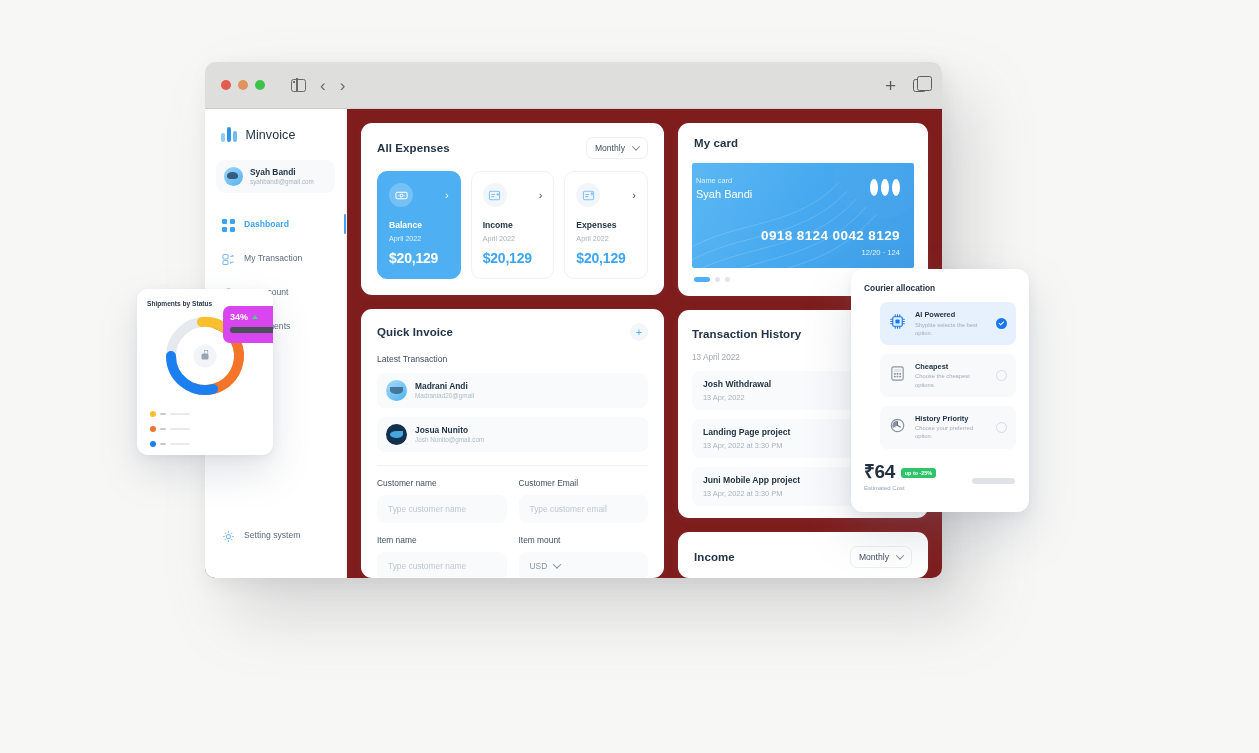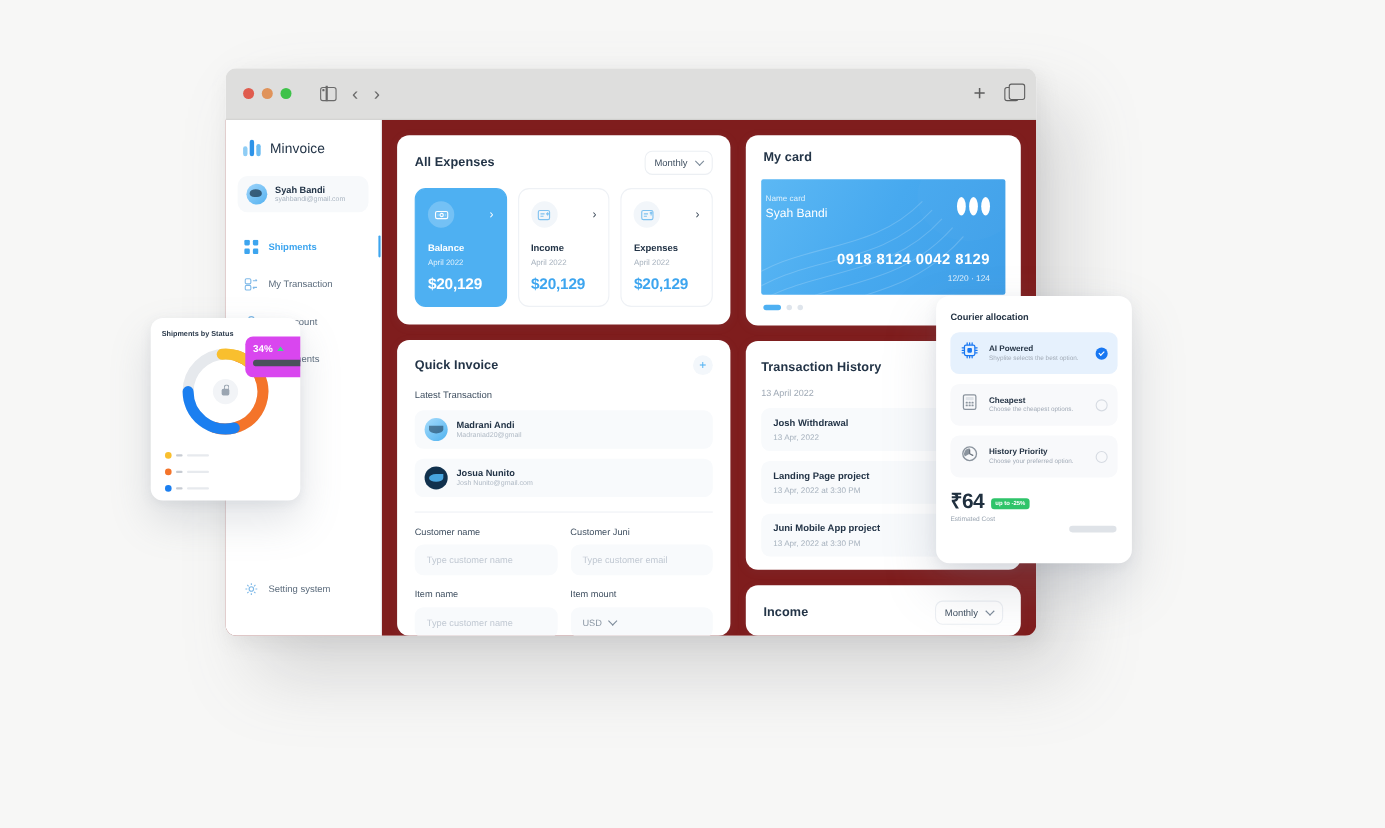--- a/index.html
+++ b/index.html
@@ -174,21 +174,21 @@
   .sl .b2 { width:20px; height:2.4px; border-radius:2px; background:#e7eaee;}
 
   
   .float-courier {
     position:absolute; left:851px; top:269px; width:178px; height:243px;
     background:#fff; border-radius:12px;
     box-shadow: 0 22px 48px rgba(110,120,135,.22), 0 4px 12px rgba(110,120,135,.10);
     padding:14px 13px;
   }
   .ca-title { font-size:8.4px; font-weight:bold; color:#253445; }
-  .opt { display:flex; align-items:center; gap:9px; border-radius:8px; padding:8px 9px; margin-top:9px; background:#f8f9fb;}
+  .opt { display:flex; align-items:center; gap:9px; border-radius:8px; padding:8px 9px; margin-top:9px; background:#f8f9fb;margin-left:16px;}
   .opt.sel { background:#e6f1fd; }
   .opt-name { font-size:7.4px; font-weight:bold; color:#253445; line-height:1.3;}
   .opt-sub { font-size:5.8px; color:#a3acb8; line-height:1.4; margin-top:1px;}
   .radio { width:11px; height:11px; border-radius:50%; border:1.3px solid #d6dbe2; margin-left:auto; flex:none;}
   .radio.on { border:none; background:#1877f2; position:relative;}
   .radio.on:after{ content:""; position:absolute; left:3px; top:3.2px; width:4.4px; height:2.4px; border-left:1.3px solid #fff; border-bottom:1.3px solid #fff; transform:rotate(-45deg);}
   .cost-row { display:flex; align-items:flex-end; gap:6px; margin-top:14px;}
   .cost { font-size:19px; font-weight:bold; color:#20303f; line-height:.95; letter-spacing:-.4px;}
   .badge { background:#2fc46a; color:#fff; font-size:5.4px; font-weight:bold; padding:2px 4px; border-radius:3px; margin-bottom:3px;}
   .cost-lbl { font-size:6px; color:#9aa5b1; margin-top:4px;}
@@ -241,21 +241,21 @@
         <div class="nav">
           <div class="nav-item active">
             <span class="nic">
               <svg viewBox="0 0 14 14">
                   <rect x="0" y="0" width="5.5" height="5.5" rx="1.4" fill="#3da5ef"></rect>
                   <rect x="8.5" y="0" width="5.5" height="5.5" rx="1.4" fill="#3da5ef"></rect>
                   <rect x="0" y="8.5" width="5.5" height="5.5" rx="1.4" fill="#3da5ef"></rect>
                   <rect x="8.5" y="8.5" width="5.5" height="5.5" rx="1.4" fill="#3da5ef"></rect>
                 </svg>
             </span>
-            <span class="lbl">Shipments</span>
+            <span class="lbl">Dashboard</span>
           </div>
           <div class="nav-item">
             <span class="nic">
               <svg viewBox="0 0 14 14" fill="none" stroke="#7fb9e8" stroke-width="1.1">
                   <rect x="1" y="1.5" width="5.5" height="5" rx="1.3"></rect>
                   <rect x="1" y="8" width="5.5" height="4.5" rx="1.3"></rect>
                   <path d="M8.5 3.5h4M12.5 3.5l-1.3-1.3M8.5 10h4M8.5 10l1.3 1.3"></path>
                 </svg>
             </span>
             <span class="lbl">My Transaction</span>
@@ -384,21 +384,21 @@
             </div>
 
             <div class="divider"></div>
 
             <div class="fields">
               <div class="field">
                 <div class="field-lbl">Customer name</div>
                 <div class="input">Type customer name</div>
               </div>
               <div class="field">
-                <div class="field-lbl">Customer Juni</div>
+                <div class="field-lbl">Customer Email</div>
                 <div class="input">Type customer email</div>
               </div>
             </div>
 
             <div class="fields">
               <div class="field">
                 <div class="field-lbl">Item name</div>
                 <div class="input">Type customer name</div>
               </div>
               <div class="field">

